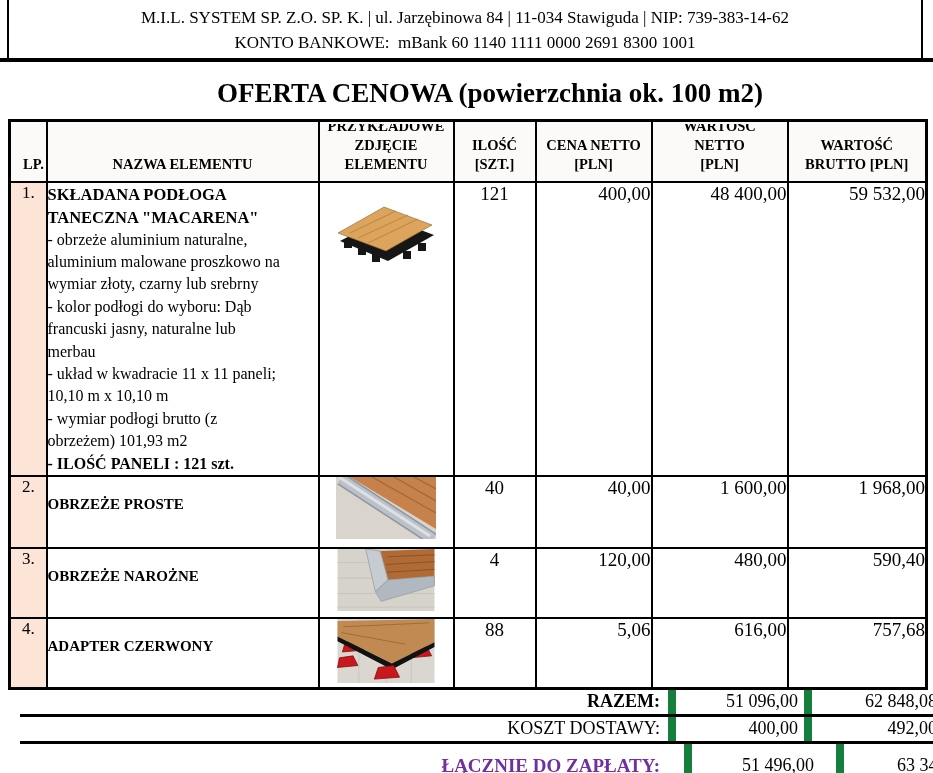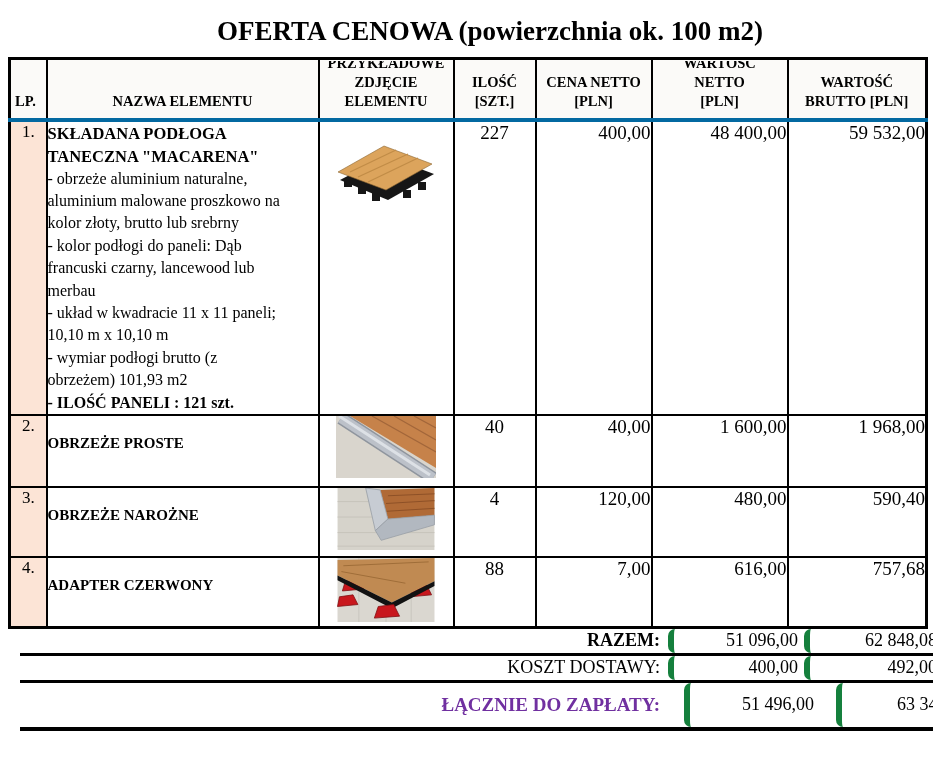--- a/index.html
+++ b/index.html
@@ -20,25 +20,25 @@
     text-align:center;font-size:27px;font-weight:bold;margin:16px 0 10px 0;padding-left:47px;
   }
   
   table.offer{
     border-collapse:collapse;table-layout:fixed;margin-left:8px;width:917px;
     border:3px solid #000;
   }
   table.offer th, table.offer td{border:2px solid #000;padding:0;vertical-align:top;}
   table.offer thead th{
     vertical-align:bottom;font-weight:bold;font-size:14.5px;text-align:center;
-    border-bottom:4px solid #0369a1;background:#fbfaf8;padding:0 0 7px 0;
+    border-bottom:1px solid #0369a1;background:#fbfaf8;padding:0 0 7px 0;
   }
   .hwrap{height:50px;overflow:hidden;display:flex;flex-direction:column;justify-content:flex-end;}
   .hline{display:block;line-height:19px;white-space:nowrap;}
-  th.lp-h .hwrap{align-items:flex-start;padding-left:4px;}
+  th.lp-h .hwrap{align-items:flex-start;padding-left:12px;}
   td.lp{
     background:var(--lp_col_bg,#fce4d6);text-align:center;font-size:17px;padding-top:3px;
   }
   td.name{padding:2px 4px;font-size:16px;line-height:22.4px;}
   .name-title{font-weight:bold;font-size:16.5px;white-space:nowrap;line-height:23px;}
   .name-line{white-space:nowrap;}
   .name-bold{font-weight:bold;white-space:nowrap;}
   .name-simple{font-weight:bold;font-size:15px;padding-top:16px;white-space:nowrap;}
   td.photo{text-align:center;padding-top:6px;}
   td.photo.tall{padding-top:8px;}
@@ -52,32 +52,41 @@
   }
   .sum-row.last{border-bottom:4px solid #000;height:48px;gap:16px;}
   .sum-label{
     flex:0 0 648px;display:flex;align-items:center;justify-content:flex-end;
     padding-right:8px;font-size:18px;box-sizing:border-box;
   }
   .sum-label.bold{font-weight:bold;}
   .sum-label.purple{font-weight:bold;color:var(--accent_purple,#7030a0);font-size:19px;}
   .sum-net,.sum-gross{
     display:flex;align-items:center;justify-content:flex-end;
-    border-left:6px solid #15803d;box-sizing:border-box;
-    padding-right:6px;font-size:18px;border-radius:7px;
+    border-left:8px solid #15803d;box-sizing:border-box;
+    padding-right:6px;font-size:18px;
   }
   .sum-net{flex:0 0 136px;}
   .sum-gross{flex:0 0 139px;}
   .sum-row.last .sum-net,.sum-row.last .sum-gross{font-weight:normal;}
 </style>
 </head>
 <body>
 
 <div>
 
+  <div class="top-box">
+    <div class="top-box-inner">
+      <div>M.I.L. SYSTEM SP. Z.O. SP. K. | ul. Jarzębinowa 84 | 11-034 Stawiguda | NIP: 739-383-14-62</div>
+      <div>
+        <span>KONTO BANKOWE:</span>&nbsp;
+        <span>mBank 60 1140 1111 0000 2691 8300 1001</span>
+      </div>
+    </div>
+  </div>
 
   <div class="doc-title">OFERTA CENOWA (powierzchnia ok. 100 m2)</div>
 
   <table class="offer">
     <colgroup>
       <col style="width:37px">
         <col style="width:272px">
         <col style="width:135px">
       <col style="width:82px">
         <col style="width:116px">
@@ -132,43 +141,43 @@
     </thead>
     <tbody>
 
       <tr style="height:278px">
         <td class="lp">1.</td>
         <td class="name">
           <div class="name-title">SKŁADANA PODŁOGA</div>
           <div class="name-title">TANECZNA "MACARENA"</div>
           <div class="name-line">- obrzeże aluminium naturalne,</div>
           <div class="name-line">aluminium malowane proszkowo na</div>
-          <div class="name-line">kolor złoty, brutto lub srebrny</div>
-          <div class="name-line">- kolor podłogi do paneli: Dąb</div>
-          <div class="name-line">francuski czarny, lancewood lub</div>
+          <div class="name-line">wymiar złoty, czarny lub srebrny</div>
+          <div class="name-line">- kolor podłogi do wyboru: Dąb</div>
+          <div class="name-line">francuski jasny, naturalne lub</div>
           <div class="name-line">merbau</div>
           <div class="name-line">- układ w kwadracie 11 x 11 paneli;</div>
           <div class="name-line">10,10 m x 10,10 m</div>
           <div class="name-line">- wymiar podłogi brutto (z</div>
           <div class="name-line">obrzeżem) 101,93 m2</div>
           <div class="name-bold">- ILOŚĆ PANELI : 121 szt.</div>
         </td>
         <td class="photo tall">
           <svg width="118" height="76" viewBox="0 0 118 76">
             <polygon points="13,50 59,26 107,44 61,70" fill="#161616"></polygon>
             <rect x="17" y="49" width="8" height="8" fill="#161616"></rect>
             <rect x="31" y="56" width="8" height="8" fill="#161616"></rect>
             <rect x="45" y="63" width="8" height="8" fill="#161616"></rect>
             <rect x="76" y="60" width="8" height="8" fill="#161616"></rect>
             <rect x="91" y="52" width="8" height="8" fill="#161616"></rect>
             <polygon points="11,42 57,16 105,34 59,60" fill="#dca45c" stroke="#8a6430" stroke-width="0.6"></polygon>
             <path d="M23,42 L69,20 M31,47 L81,24 M41,52 L91,28" stroke="#c18c47" stroke-width="1.3" fill="none"></path>
           </svg>
         </td>
-        <td class="qty">227</td>
+        <td class="qty">121</td>
         <td class="money">400,00</td>
         <td class="money">48 400,00</td>
         <td class="money">59 532,00</td>
       </tr>
 
       <tr style="height:72px">
         <td class="lp">2.</td>
         <td class="name">
           <div class="name-simple">OBRZEŻE PROSTE</div>
         </td>
@@ -223,21 +232,21 @@
               <polygon points="2,40 16,38 21,48 0,50"></polygon>
               <polygon points="78,30 92,28 97,38 75,40"></polygon>
             </g>
             <polygon points="0,2 100,0 100,24 56,46 0,18" fill="#c08a52"></polygon>
             <path d="M6,8 L94,4 M4,14 L70,26" stroke="#9e6c38" stroke-width="1"></path>
             <polygon points="0,18 56,46 100,24 100,29 56,52 0,23" fill="#121212"></polygon>
             <polygon points="42,50 58,48 64,60 38,62" fill="#c8171d" stroke="#7d0e12" stroke-width="0.8"></polygon>
           </svg>
         </td>
         <td class="qty">88</td>
-        <td class="money">7,00</td>
+        <td class="money">5,06</td>
         <td class="money">616,00</td>
         <td class="money">757,68</td>
       </tr>
     </tbody>
   </table>
 
   <div class="summary">
     <div class="sum-row">
       <div class="sum-label bold">RAZEM:</div>
       <div class="sum-net">51 096,00</div>

